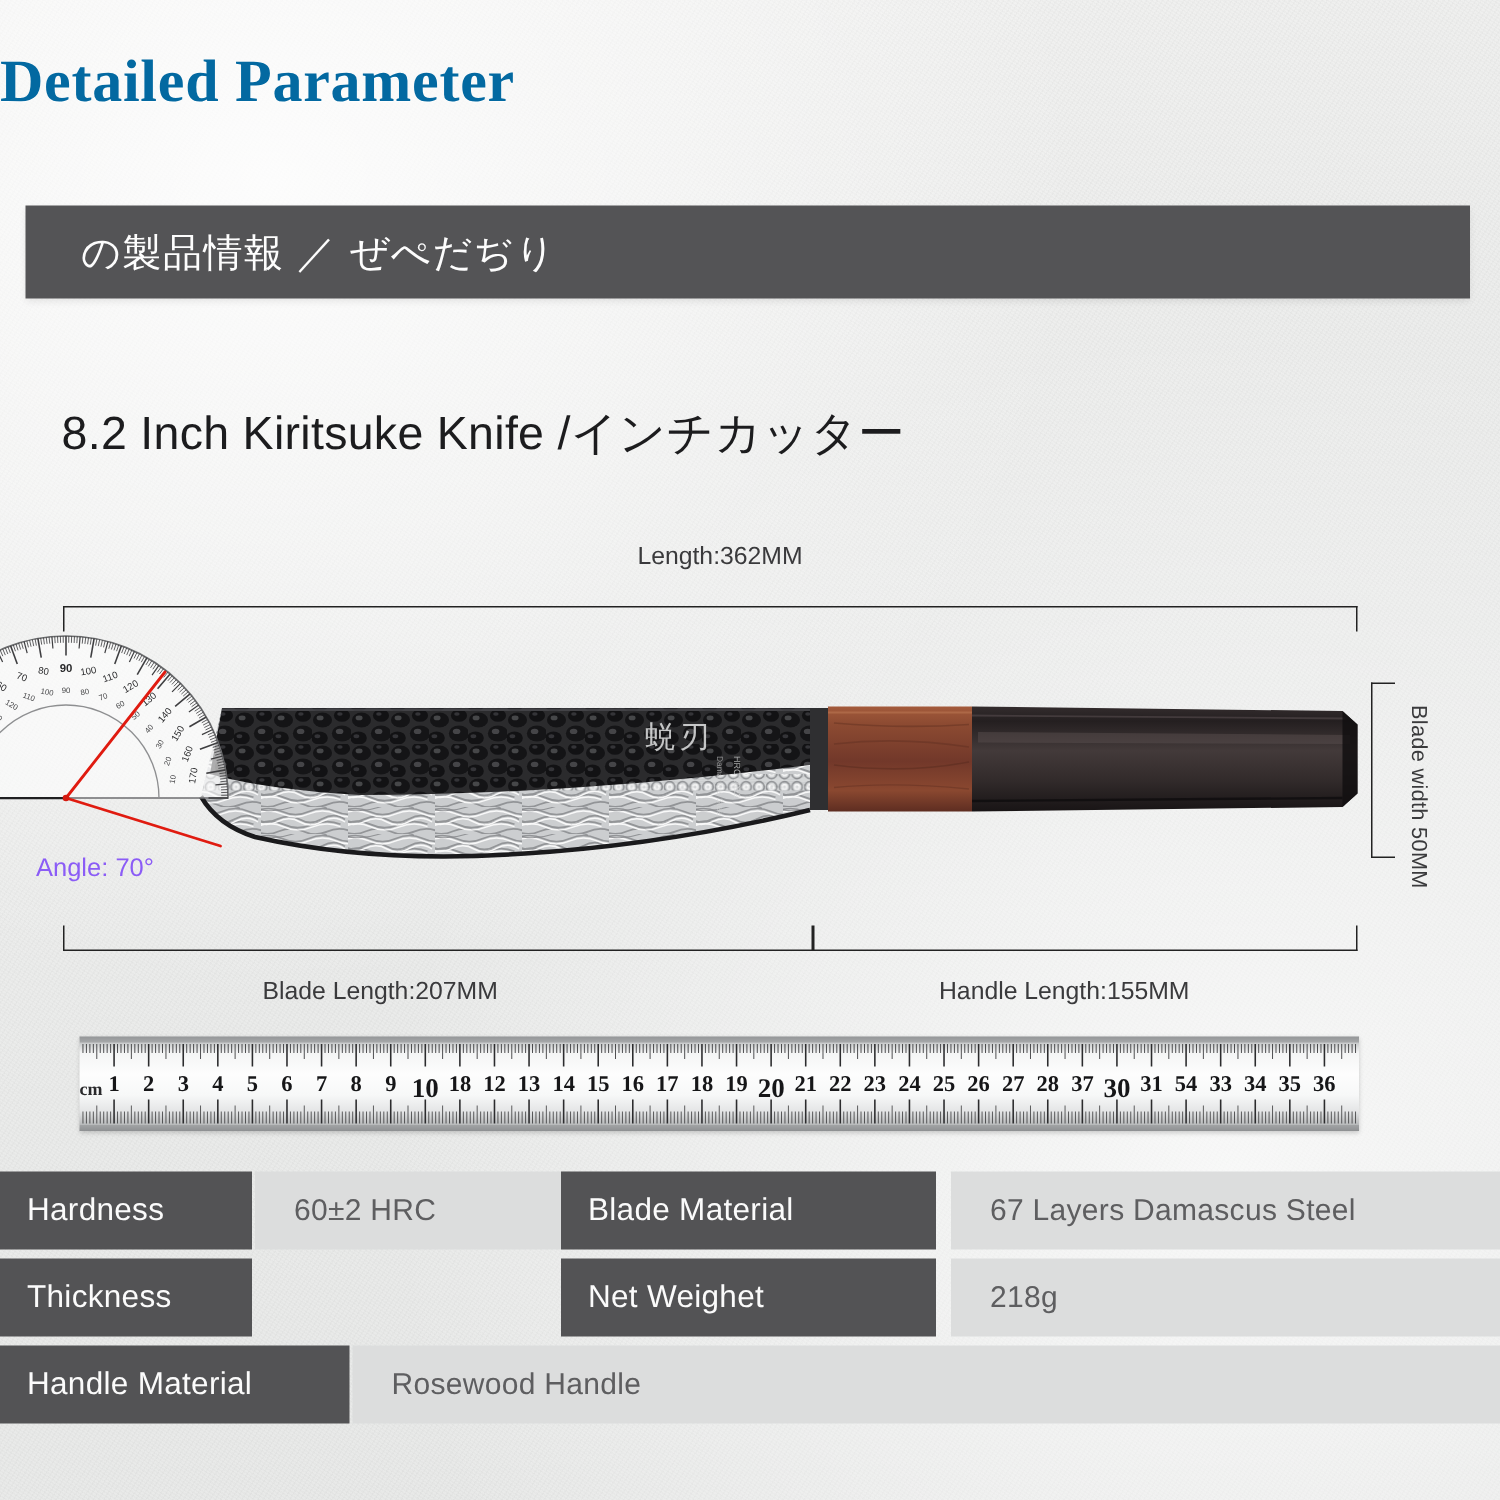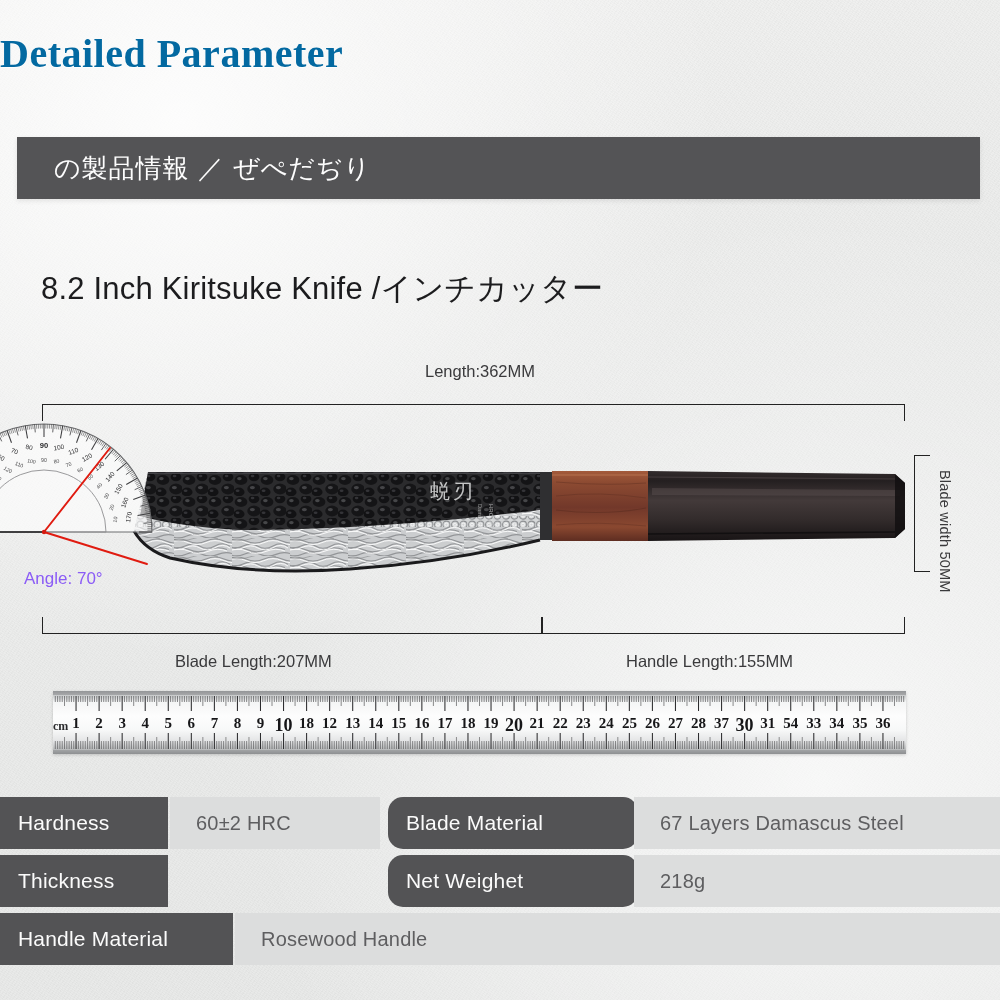--- a/index.html
+++ b/index.html
@@ -130,40 +130,40 @@
     top: 24px;
   }
   .ruler-num.major { font-size: 18px; }
   #ruler-cm-mark {
     position: absolute; left: 0; top: 28px;
     font-family: "Liberation Serif", serif; font-weight: bold;
     font-size: 12px; color: #2a2a2c;
   }
 
   
-  #spec-table { position: absolute; left: 0; top: 781px; width: 1000px; margin-top: 16px; }
+  #spec-table { position: absolute; left: 0; top: 781px; width: 1000px; }
   .spec-row { position: relative; height: 52px; margin-bottom: 6px; }
   .spec-cell {
     position: absolute; top: 0; height: 52px;
     display: flex; align-items: center;
   }
   .spec-label {
     background: #535355; color: #fbfbfb;
     font-size: 21px; padding-left: 18px;
     letter-spacing: .2px;
   }
   .spec-value {
     background: #dcdddd; color: #5e5e60;
     font-size: 20px; padding-left: 26px;
     letter-spacing: .2px;
   }
   
   .c-label-a { left: 0;   width: 168px; }
   .c-value-a { left: 170px; width: 210px; }
-  .c-label-b { left: 388px; width: 250px; border-radius: 15px; }
+  .c-label-b { left: 374px; width: 250px; }
   .c-value-b { left: 634px; width: 366px; }
   
   .c-label-wide { left: 0; width: 233px; }
   .c-value-wide { left: 235px; width: 765px; }
 </style>
 </head>
 <body>
 
 <div id="paper-grain"></div>
 

